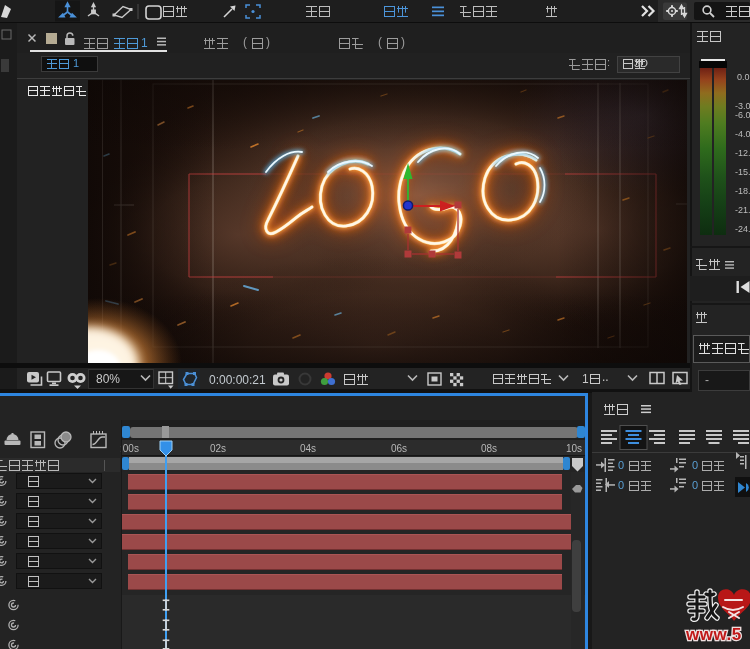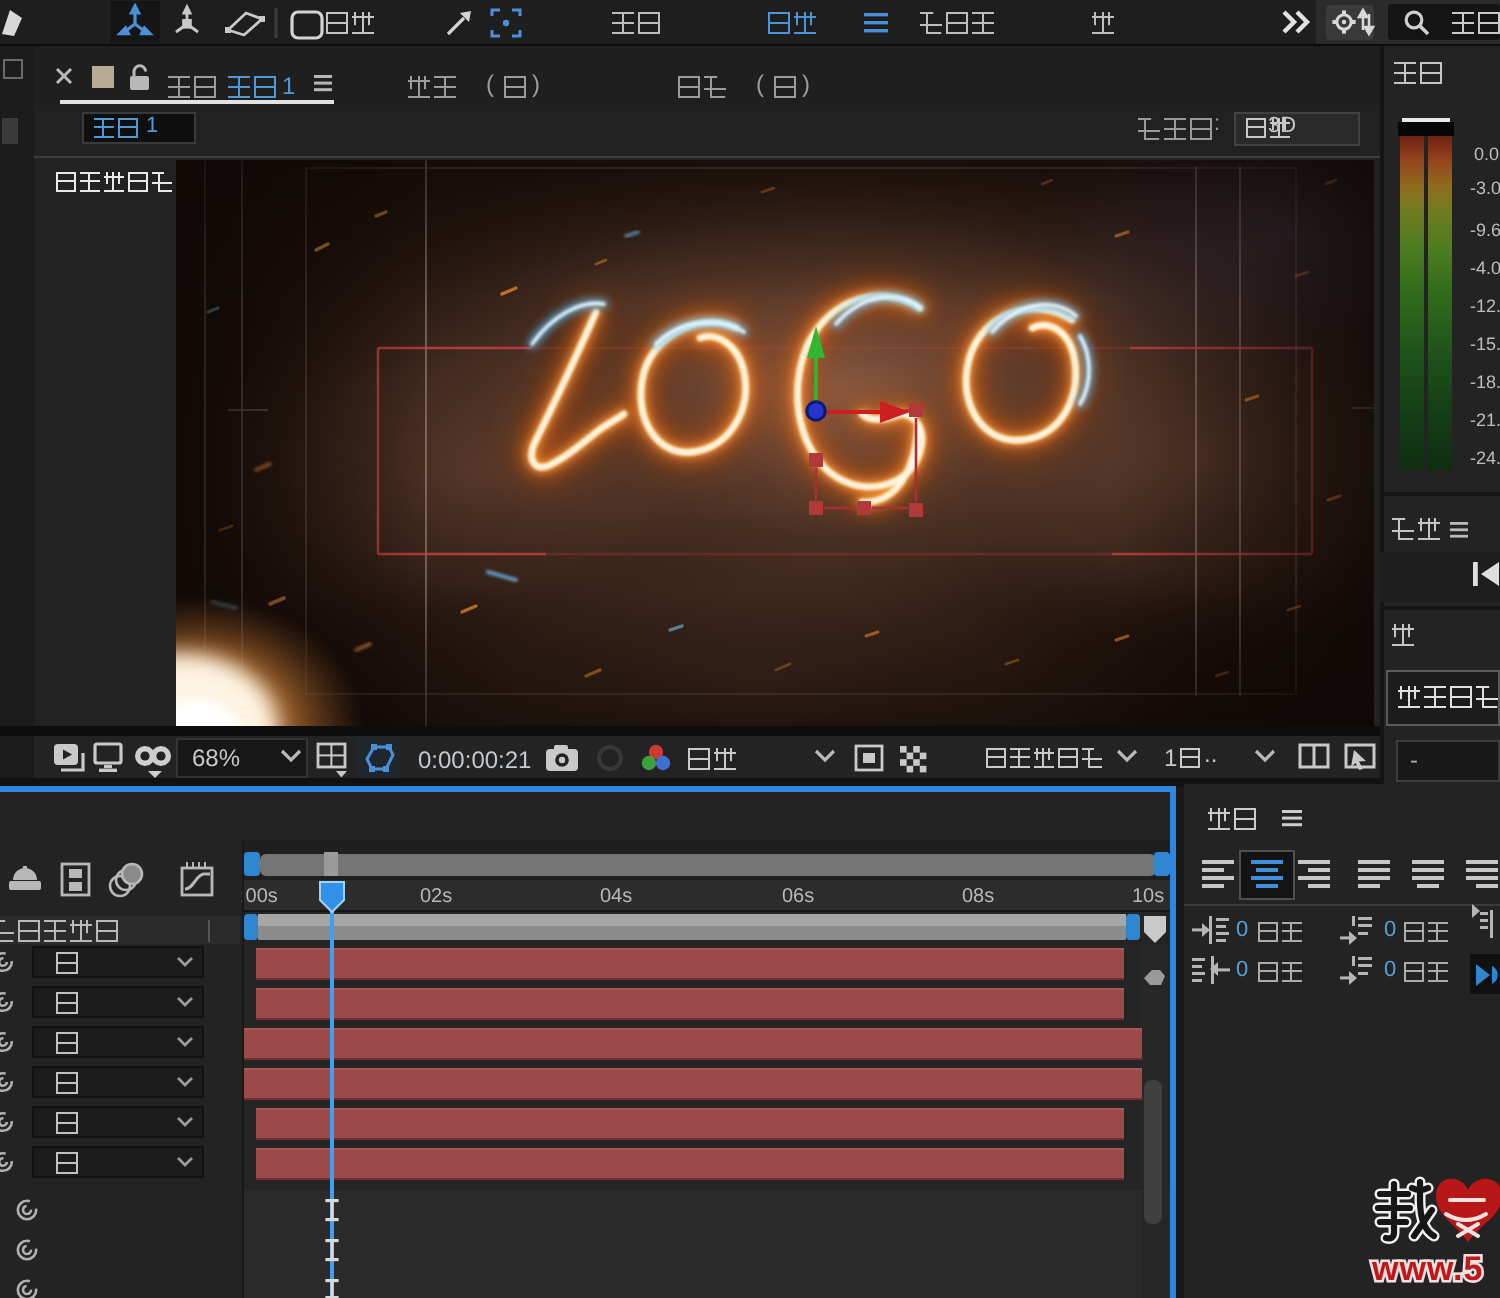--- a/index.html
+++ b/index.html
@@ -308,21 +308,21 @@
 <stop offset="0" stop-color="#0d0705" stop-opacity="0.6"></stop>
         <stop offset="1" stop-color="#0d0705" stop-opacity="0"></stop>
 </linearGradient>
 </svg>
 </div>
 
 <div class="ab" style="left:0;top:363px;width:690px;height:5px;background:#0d0d0d"></div>
 <div class="ab" style="left:17px;top:368px;width:673px;height:21px;background:#232323"></div>
 <div class="ab" style="left:0;top:389px;width:690px;height:4px;background:#111111"></div>
 <div class="ab" style="left:88px;top:369px;width:66px;height:20px;background:#171717;border:1px solid #333"></div>
-<div class="tx" style="left:96px;top:372px;color:#c9c9c9;font-size:12px">68%</div>
+<div class="tx" style="left:96px;top:372px;color:#c9c9c9;font-size:12px">80%</div>
 <div class="tx" style="left:209px;top:373px;color:#c3cad0;font-size:12px;letter-spacing:0px">0:00:00:21</div>
 <div class="fz" style="left:344px;top:374px;color:#c9c9c9">
     <i class="g gb gm"></i>
     <i class="g gc"></i>
   </div>
 <div class="fz" style="left:493px;top:374px;color:#c9c9c9">
     <i class="g gb gm" style="width:10px;height:10px"></i>
     <i class="g ga gm" style="width:10px;height:10px"></i>
     <i class="g gc gm" style="width:10px;height:10px"></i>
     <i class="g gb gm" style="width:10px;height:10px"></i>
@@ -340,22 +340,22 @@
 <div class="fz" style="left:697px;top:31px;color:#c6c6c6">
     <i class="g ga gm"></i>
     <i class="g gb"></i>
   </div>
 <div class="ab" style="left:701px;top:59px;width:24px;height:2px;background:#e8e8e8"></div>
 <div class="ab" style="left:699px;top:61px;width:28px;height:7px;background:#060606"></div>
 <div class="ab" id="meter1" style="left:700px;top:68px;width:12px;height:167px"></div>
 <div class="ab" id="meter2" style="left:714px;top:68px;width:12px;height:167px"></div>
 <style>#meter1,#meter2{background:linear-gradient(180deg,#6e2014 0%,#95421c 7%,#8f6c1e 15%,#6f7c20 23%,#4f7c20 33%,#2f6b1c 48%,#1f521a 65%,#153f16 82%,#0e2d10 100%)}</style>
 <div class="tx" style="left:737px;top:72px;color:#bdbdbd;font-size:9px">0.0</div>
-<div class="tx" style="left:735px;top:89px;color:#bdbdbd;font-size:9px">-3.0</div>
-<div class="tx" style="left:735px;top:110px;color:#bdbdbd;font-size:9px">-9.6</div>
+<div class="tx" style="left:735px;top:101px;color:#bdbdbd;font-size:9px">-3.0</div>
+<div class="tx" style="left:735px;top:110px;color:#bdbdbd;font-size:9px">-6.0</div>
 <div class="tx" style="left:735px;top:129px;color:#bdbdbd;font-size:9px">-4.0</div>
 <div class="tx" style="left:735px;top:148px;color:#bdbdbd;font-size:9px">-12.0</div>
 <div class="tx" style="left:735px;top:167px;color:#bdbdbd;font-size:9px">-15.0</div>
 <div class="tx" style="left:735px;top:186px;color:#bdbdbd;font-size:9px">-18.0</div>
 <div class="tx" style="left:735px;top:205px;color:#bdbdbd;font-size:9px">-21.0</div>
 <div class="tx" style="left:735px;top:224px;color:#bdbdbd;font-size:9px">-24.0</div>
 <div class="ab" style="left:690px;top:246px;width:60px;height:2px;background:#161616"></div>
 <div class="fz" style="left:696px;top:259px;color:#c6c6c6">
     <i class="g gd gm"></i>
     <i class="g gc"></i>

